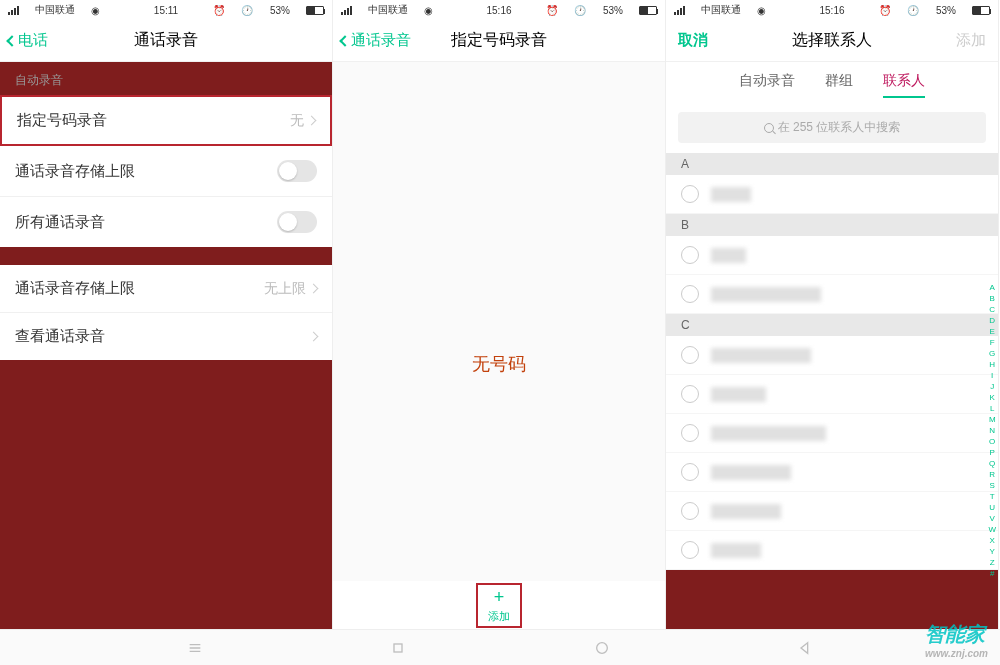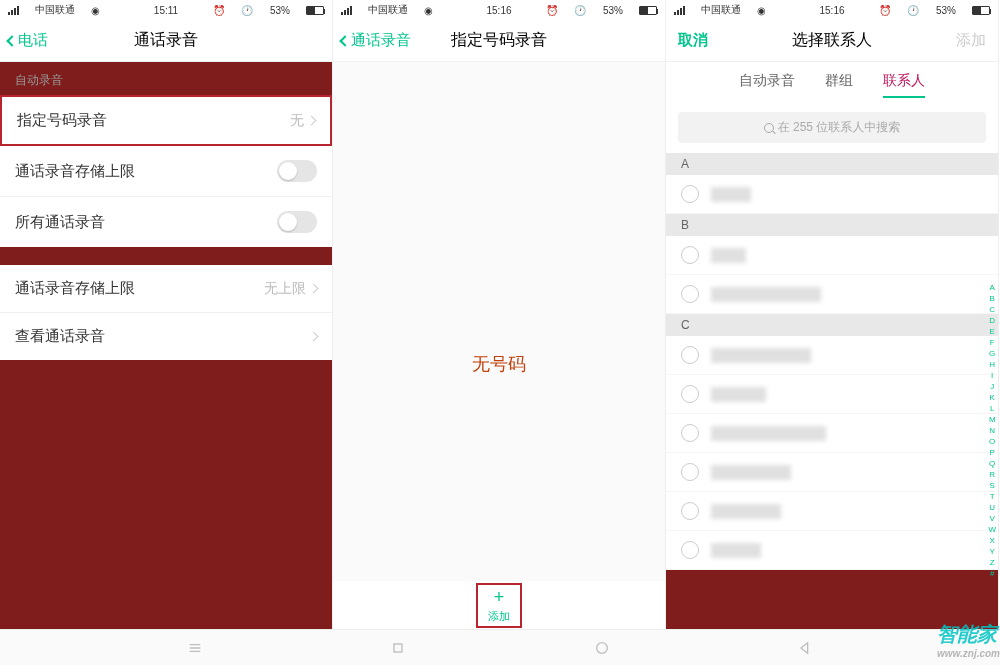--- a/index.html
+++ b/index.html
@@ -52,21 +52,21 @@
     
     .search-box { margin: 6px 12px; background: #f2f2f2; border-radius: 4px; padding: 7px; text-align: center; color: #aaa; font-size: 12px; display: flex; align-items: center; justify-content: center; gap: 4px; }
     
     .alpha-header { background: #e8e8e8; padding: 4px 15px; font-size: 12px; color: #666; }
     .contact-item { background: #fff; padding: 10px 15px; display: flex; align-items: center; gap: 12px; border-bottom: 1px solid #f5f5f5; }
     .radio { width: 18px; height: 18px; border: 1.5px solid #ccc; border-radius: 50%; flex-shrink: 0; }
     .contact-blur { height: 15px; background: #e0e0e0; filter: blur(2px); }
     
     .alpha-index { position: absolute; right: 2px; top: 130px; display: flex; flex-direction: column; font-size: 8px; color: #00c68e; gap: 2px; text-align: center; }
     
-    .watermark { position: absolute; right: 0; bottom: 6px; color: #00c4c4; font-size: 20px; font-style: italic; font-weight: bold; opacity: 0.85; }
+    .watermark { position: absolute; right: 12px; bottom: 6px; color: #00c4c4; font-size: 20px; font-style: italic; font-weight: bold; opacity: 0.85; }
     .watermark-sub { font-size: 10px; color: #aaa; display: block; text-align: right; }
     
     .search-icon { width: 10px; height: 10px; border: 1.3px solid #aaa; border-radius: 50%; position: relative; }
     .search-icon::after { content: ''; position: absolute; width: 4px; height: 1.3px; background: #aaa; bottom: -2px; right: -3px; transform: rotate(45deg); }
     .signal-icon { display: inline-flex; align-items: flex-end; gap: 1px; }
     .signal-bar { width: 2px; background: #333; }
     .wifi-icon { font-size: 10px; }
     .battery-icon { width: 18px; height: 9px; border: 1px solid #333; border-radius: 1px; position: relative; }
     .battery-icon::before { content: ''; position: absolute; left: 0; top: 0; bottom: 0; width: 53%; background: #333; }
     .battery-icon::after { content: ''; position: absolute; right: -2px; top: 2px; width: 1px; height: 5px; background: #333; }

